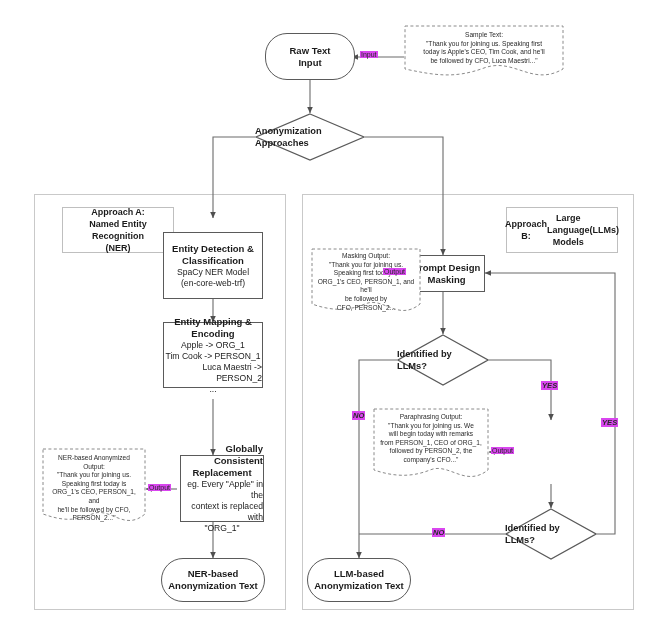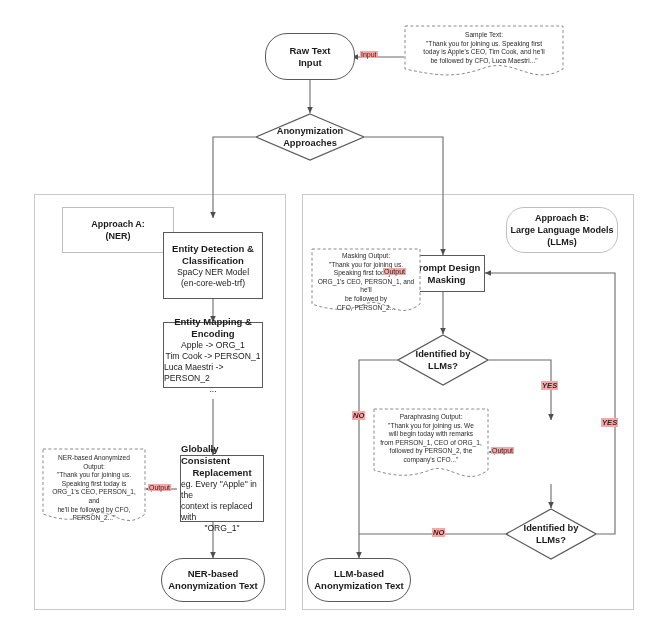--- a/index.html
+++ b/index.html
@@ -14,21 +14,21 @@
     overflow:hidden;
   }
   
   .node{
     position:absolute;
     box-sizing:border-box;
     display:flex;
     flex-direction:column;
     align-items:center;
     justify-content:center;
-    text-align:left;
+    text-align:right;
     color:#1b1b1b;
     background:#ffffff;
     z-index:5;
   }
   .terminator{
     border:1.2px solid #5a5a5a;
     border-radius:22px;
     font-weight:bold;
     font-size:9.5px;
     line-height:12px;
@@ -59,41 +59,41 @@
     z-index:1;
   }
   
   .decision{
     position:absolute;
     z-index:5;
   }
   .decision svg{position:absolute;left:0;top:0;}
   .decision .dlabel{
     position:absolute;left:0;top:0;width:100%;height:100%;
-    display:flex;flex-direction:column;align-items:center;justify-content:center;
+    display:flex;flex-direction:column;align-items:flex-start;justify-content:center;
     text-align:center;font-weight:bold;font-size:9.3px;line-height:12px;color:#1b1b1b;
     pointer-events:none;
   }
   
   .doc{
     position:absolute;
     z-index:5;
   }
   .doc svg{position:absolute;left:0;top:0;}
   .doc .dtext{
     position:absolute;left:4px;top:6px;right:4px;
     text-align:center;
     font-size:6.6px;line-height:8.6px;color:#2a2a2a;
     pointer-events:none;
   }
   
   .edges{position:absolute;left:0;top:0;width:664px;height:628px;z-index:2;}
   .elabel{
     position:absolute;
-    background:#fca5a5;
+    background:#d946ef;
     font-size:7px;
     color:#2a2a2a;
     padding:0 1px;
     z-index:6;
     white-space:nowrap;
   }
   .elabel.it{font-style:italic;font-weight:bold;font-size:7.6px;}
 </style>
 </head>
 <body>
@@ -192,24 +192,25 @@
       <polygon points="46,1 91,26 46,51 1,26" fill="#ffffff" stroke="#5a5a5a" stroke-width="1.2"></polygon>
     </svg>
     <div class="dlabel">
       <span>Identified by</span>
       <span>LLMs?</span>
     </div>
   </div>
 
   <div class="panel-title" style="left:62px;top:207px;width:112px;height:46px;flex-direction:column;justify-content:center;">
     <span>Approach A:</span>
+    <span>Named Entity Recognition</span>
     <span>(NER)</span>
   </div>
 
-  <div class="panel-title" style="left:506px;top:207px;width:112px;height:46px;flex-direction:column;border-radius:18px;">
+  <div class="panel-title" style="left:506px;top:207px;width:112px;height:46px;">
     <span>Approach B:</span>
     <span>Large Language Models</span>
     <span>(LLMs)</span>
   </div>
 
   <div class="node process" style="left:163px;top:232px;width:100px;height:67px;">
     <span class="ttl">Entity Detection &amp;</span>
     <span class="ttl">Classification</span>
     <span class="sub">SpaCy NER Model</span>
     <span class="sub">(en-core-web-trf)</span>

